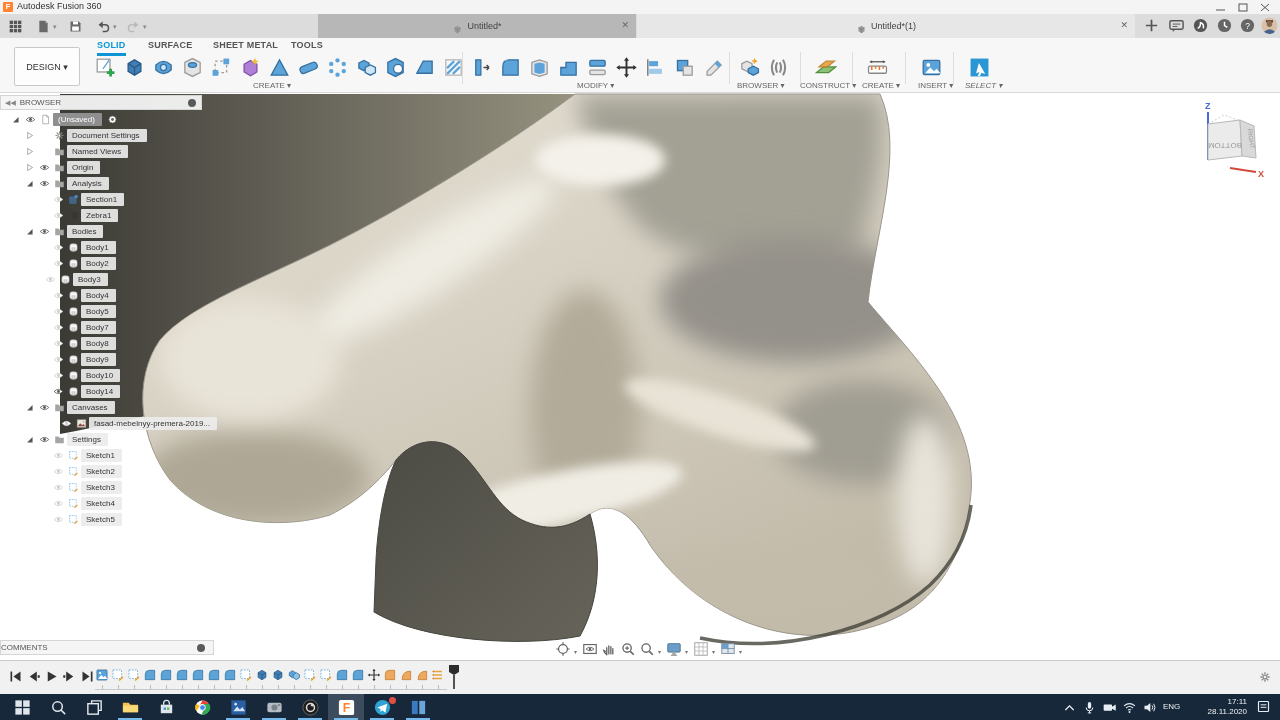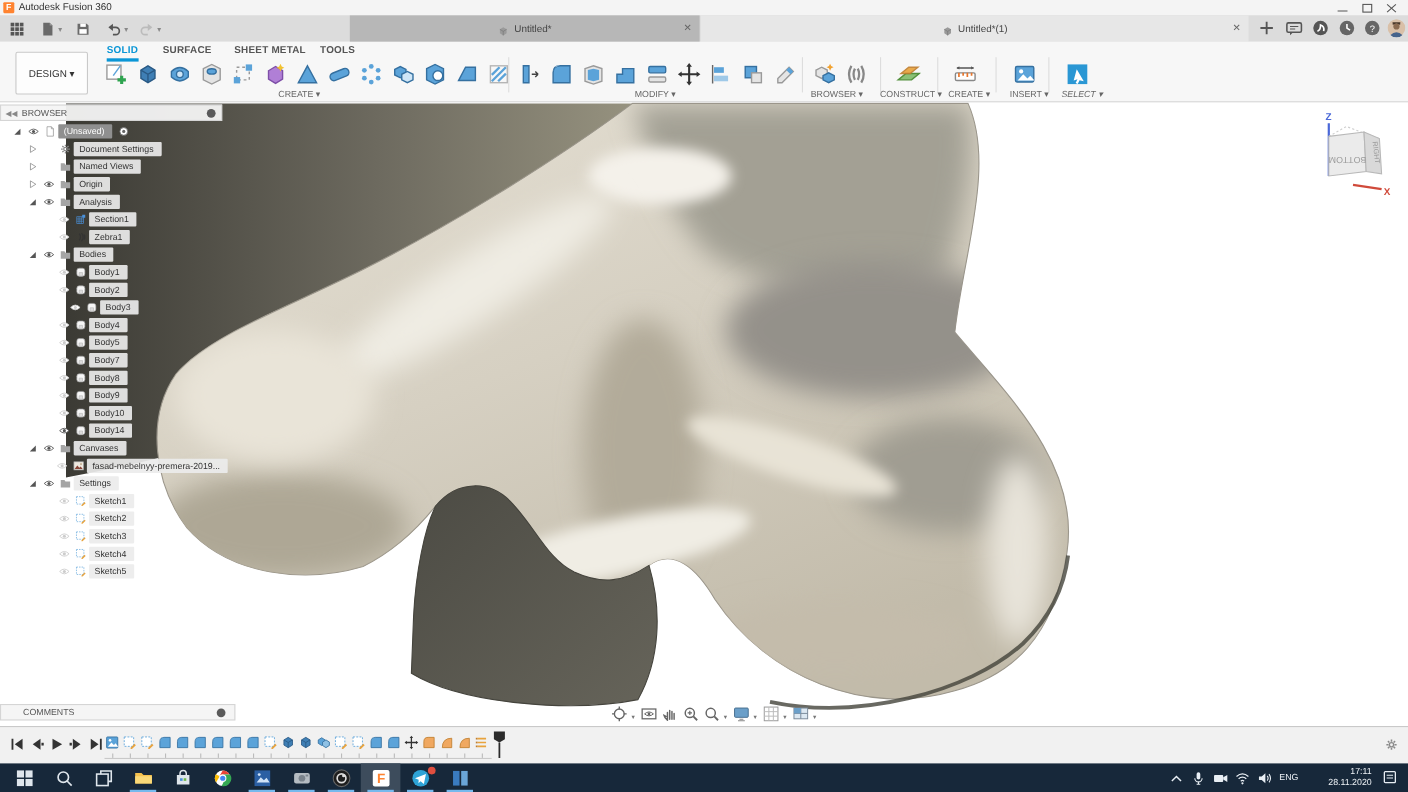--- a/index.html
+++ b/index.html
@@ -638,21 +638,21 @@
           </svg>
         </div>
         <div class="slot">
           <svg viewBox="0 0 18 18" width="100%" height="100%">
             <rect x="3" y="3" width="12" height="12" rx="3.5" fill="#f6f6f6" stroke="#9a9a9a"></rect>
             <path d="M6.5 9.5h5v5h-5z" fill="#ddd" stroke="#bbb"></path>
           </svg>
         </div>
         <div class="tlabel">Body2</div>
       </div>
-      <div class="trow" style="padding-left: 46px;">
+      <div class="trow" style="padding-left: 28px;">
         <div class="slot"></div>
         <div class="slot">
           <svg viewBox="0 0 18 18" width="100%" height="100%">
             <path d="M2 9q7-7 14 0q-7 7-14 0z" fill="#fff" stroke="#ccc" stroke-width="1.3"></path>
             <circle cx="9" cy="9" r="2.3" fill="#ccc"></circle>
           </svg>
         </div>
         <div class="slot">
           <svg viewBox="0 0 18 18" width="100%" height="100%">
             <rect x="3" y="3" width="12" height="12" rx="3.5" fill="#f6f6f6" stroke="#9a9a9a"></rect>
@@ -785,21 +785,21 @@
             <circle cx="9" cy="9" r="2.3" fill="#555"></circle>
           </svg>
         </div>
         <div class="slot">
           <svg viewBox="0 0 18 18" width="100%" height="100%">
             <path d="M2 4h5.5L9 6h7v9H2z" fill="#a5a5a5"></path>
           </svg>
         </div>
         <div class="tlabel">Canvases</div>
       </div>
-      <div class="trow" style="padding-left: 34px;">
+      <div class="trow" style="padding-left: 44px;">
         <div class="slot"></div>
         <div class="slot">
           <svg viewBox="0 0 18 18" width="100%" height="100%">
             <path d="M2 9q7-7 14 0q-7 7-14 0z" fill="#fff" stroke="#ccc" stroke-width="1.3"></path>
             <circle cx="9" cy="9" r="2.3" fill="#ccc"></circle>
           </svg>
         </div>
         <div class="slot">
           <svg viewBox="0 0 18 18" width="100%" height="100%">
             <rect x="2" y="3" width="14" height="12" fill="#efe9e0" stroke="#aaa"></rect>
@@ -904,21 +904,21 @@
           <svg viewBox="0 0 18 18" width="100%" height="100%">
             <rect x="2.5" y="2.5" width="11" height="11" fill="#fff" stroke="#5ba3d9" stroke-dasharray="2.2 1.6"></rect>
             <path d="M10 15l4.5-4.5 1.6 1.6L11.5 16.5H10z" fill="#e8a33d"></path>
           </svg>
         </div>
         <div class="tlabel">Sketch5</div>
       </div>
     </div>
 
   <div class="abs comments-hd">
-    <span style="margin-left:20px;">COMMENTS</span>
+    <span style="">COMMENTS</span>
     <span style="margin-left:auto;margin-right:8px;width:8px;height:8px;border-radius:50%;background:#5a5a5a;"></span>
   </div>
 
   <div id="viewport-nav"></div>
 
   <div class="abs timeline"></div>
   <div id="playback"></div>
   <div id="features"></div>
   <div class="abs tbase" style="left:95px;width:352px;"></div>
   <svg class="abs" style="left:448px;top:664px;" width="12" height="26">

